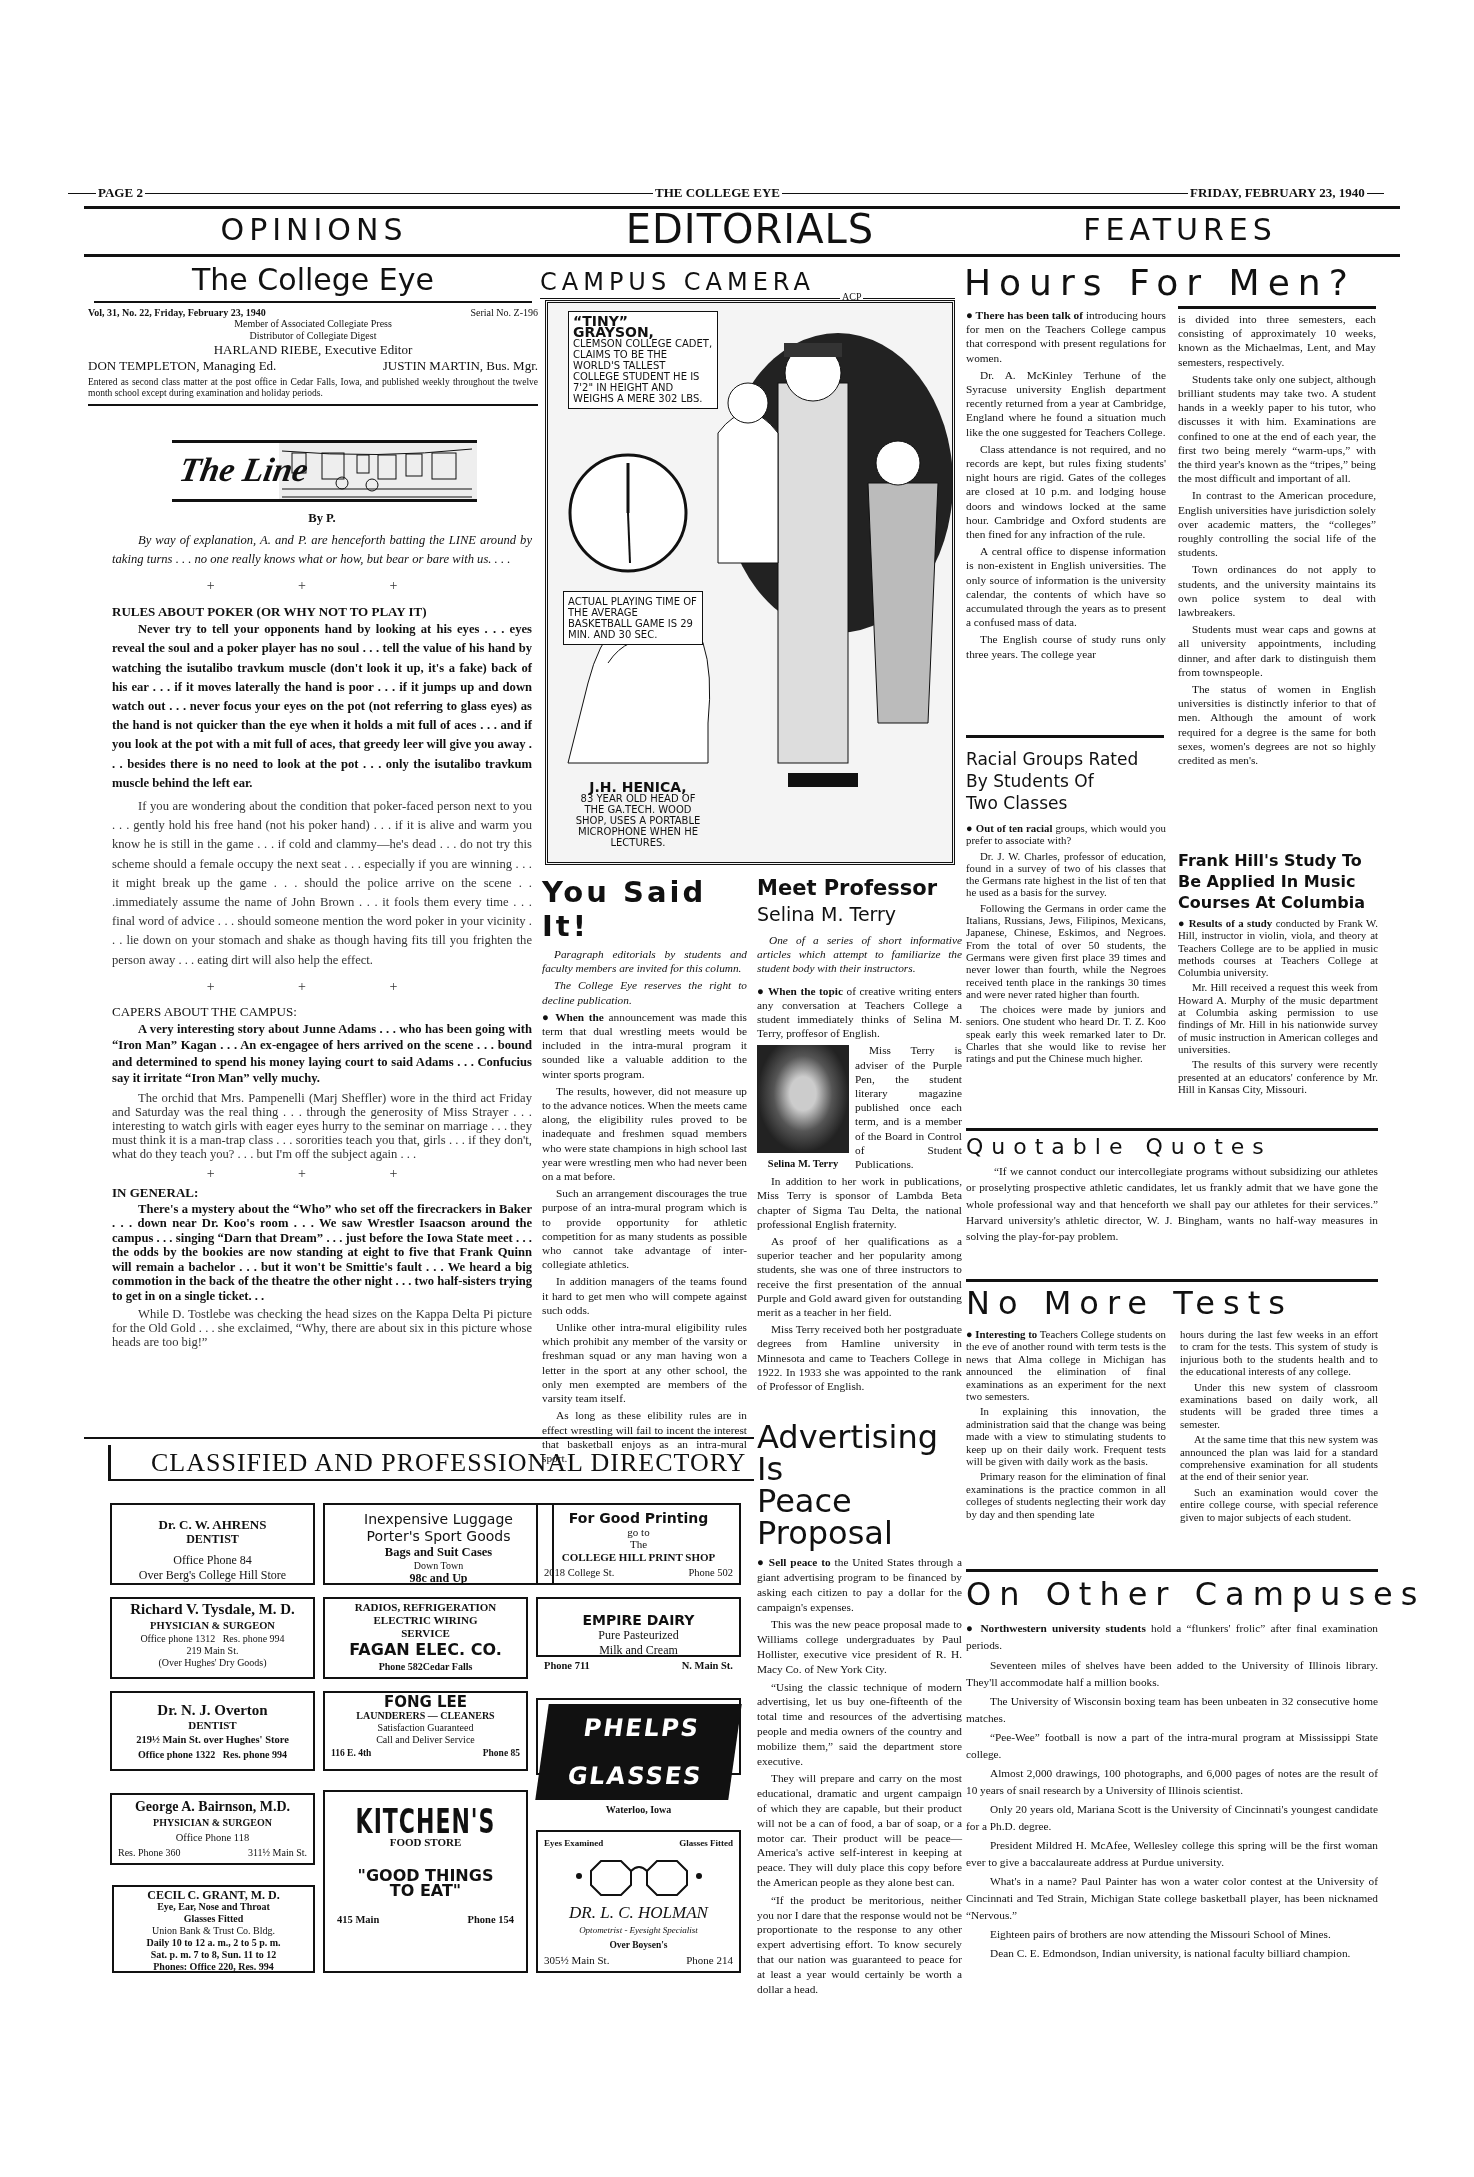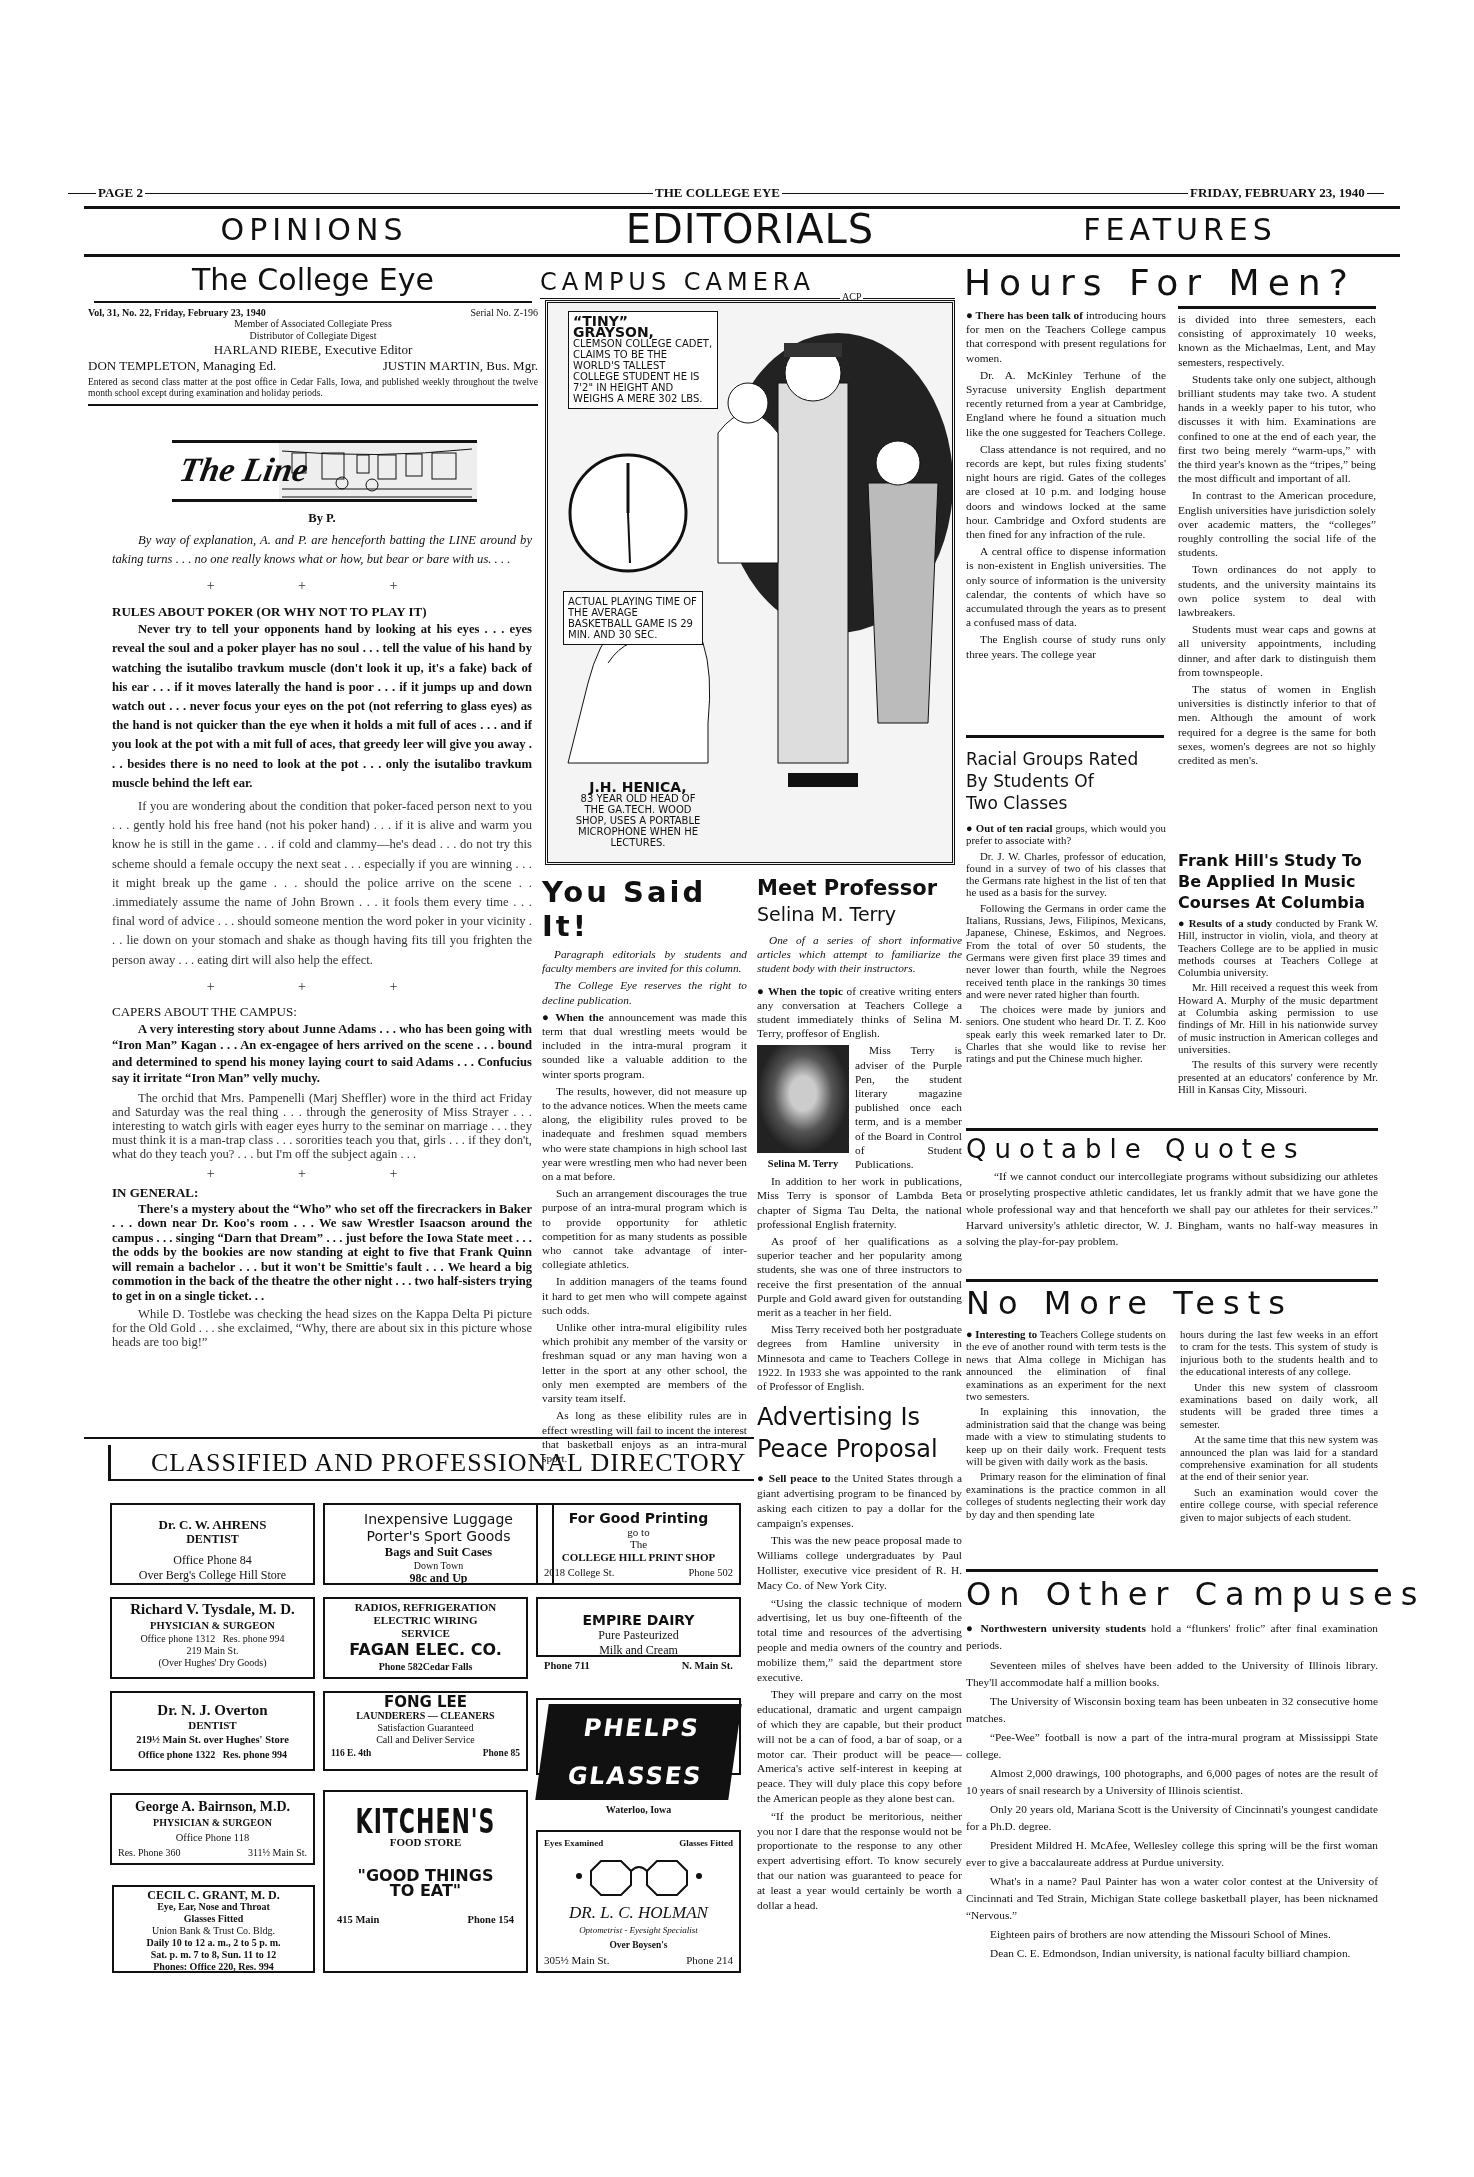--- a/index.html
+++ b/index.html
@@ -147,21 +147,21 @@
     <p style="text-indent:0"><span class="b bullet">When the topic</span> <span>of creative writing enters any conversation at Teachers College a student immediately thinks of Selina M. Terry, proffesor of English.</span></p>
     <div style="float:left;width:92px;margin:2px 6px 2px 0;text-align:center">
       <div style="width:92px;height:108px;background:radial-gradient(ellipse at 50% 45%,#ccc 20%,#555 45%,#222 70%)"></div>
       <div class="b" style="font-size:10.5px;margin-top:4px">Selina M. Terry</div>
     </div>
     <p>Miss Terry is adviser of the Purple Pen, the student literary magazine published once each term, and is a member of the Board in Control of Student Publications.</p>
     <p style="clear:both">In addition to her work in publications, Miss Terry is sponsor of Lambda Beta chapter of Sigma Tau Delta, the national professional English fraternity.</p>
     <p>As proof of her qualifications as a superior teacher and her popularity among students, she was one of three instructors to receive the first presentation of the annual Purple and Gold award given for outstanding merit as a teacher in her field.</p>
     <p>Miss Terry received both her postgraduate degrees from Hamline university in Minnesota and came to Teachers College in 1922. In 1933 she was appointed to the rank of Professor of English.</p>
   </div>
-  <div class="sans" style="font-size:24px;line-height:32px;margin-top:8px">
+  <div class="sans" style="font-size:32px;line-height:32px;margin-top:28px">
     <div>Advertising Is</div>
     <div>Peace Proposal</div>
   </div>
   <div class="small-text" style="margin-top:6px;line-height:14.8px">
     <p style="text-indent:0"><span class="b bullet">Sell peace to</span> <span>the United States through a giant advertising program to be financed by asking each citizen to pay a dollar for the campaign's expenses.</span></p>
     <p>This was the new peace proposal made to Williams college undergraduates by Paul Hollister, executive vice president of R. H. Macy Co. of New York City.</p>
     <p>“Using the classic technique of modern advertising, let us buy one-fifteenth of the total time and resources of the advertising people and media owners of the country and mobilize them,” said the department store executive.</p>
     <p>They will prepare and carry on the most educational, dramatic and urgent campaign of which they are capable, but their product will not be a can of food, a bar of soap, or a motor car. Their product will be peace—America's active self-interest in keeping at peace. They will duly place this copy before the American people as they alone best can.</p>
     <p>“If the product be meritorious, neither you nor I dare that the response would not be proportionate to the response to any other expert advertising effort. To know securely that our nation was guaranteed to peace for at least a year would certainly be worth a dollar a head.</p>
   </div>
@@ -208,21 +208,21 @@
   </div>
   <div class="small-text" style="margin-top:4px;line-height:12.3px;font-size:10.8px">
     <p style="text-indent:0"><span class="b bullet">Results of a study</span> <span>conducted by Frank W. Hill, instructor in violin, viola, and theory at Teachers College are to be applied in music methods courses at Teachers College at Columbia university.</span></p>
     <p>Mr. Hill received a request this week from Howard A. Murphy of the music department at Columbia asking permission to use findings of Mr. Hill in his nationwide survey of music instruction in American colleges and universities.</p>
     <p>The results of this survery were recently presented at an educators' conference by Mr. Hill in Kansas City, Missouri.</p>
   </div>
 </div>
 
 <div class="rule" style="left:966px;top:1128px;width:412px;height:3px"></div>
 <div class="abs" style="left:966px;top:1134px;width:412px">
-  <div class="feat-head" style="font-size:26px">Quotable Quotes</div>
+  <div class="feat-head" style="font-size:22px">Quotable Quotes</div>
   <div class="small-text" style="line-height:16.3px;margin-top:4px">
     <p style="text-indent:28px">“If we cannot conduct our intercollegiate programs without subsidizing our athletes or proselyting prospective athletic candidates, let us frankly admit that we have gone the whole professional way and that henceforth we shall pay our athletes for their services.” Harvard university's athletic director, W. J. Bingham, wants no half-way measures in solving the play-for-pay problem.</p>
   </div>
 </div>
 
 <div class="rule" style="left:966px;top:1279px;width:412px;height:3px"></div>
 <div class="abs feat-head" style="left:966px;top:1284px;font-size:32px">No More Tests</div>
 <div class="abs small-text" style="left:966px;top:1328px;width:200px;line-height:12.4px;font-size:10.8px">
   <p style="text-indent:0"><span class="b bullet">Interesting to</span> <span>Teachers College students on the eve of another round with term tests is the news that Alma college in Michigan has announced the elimination of final examinations as an experiment for the next two semesters.</span></p>
   <p>In explaining this innovation, the administration said that the change was being made with a view to stimulating students to keep up on their daily work. Frequent tests will be given with daily work as the basis.</p>

